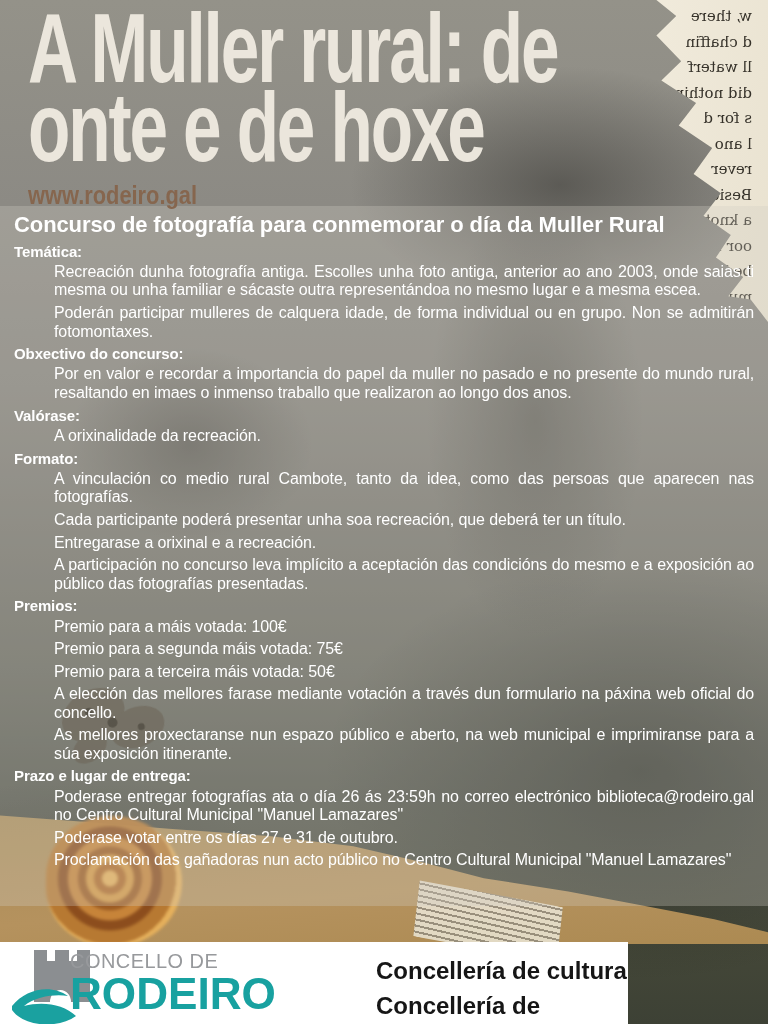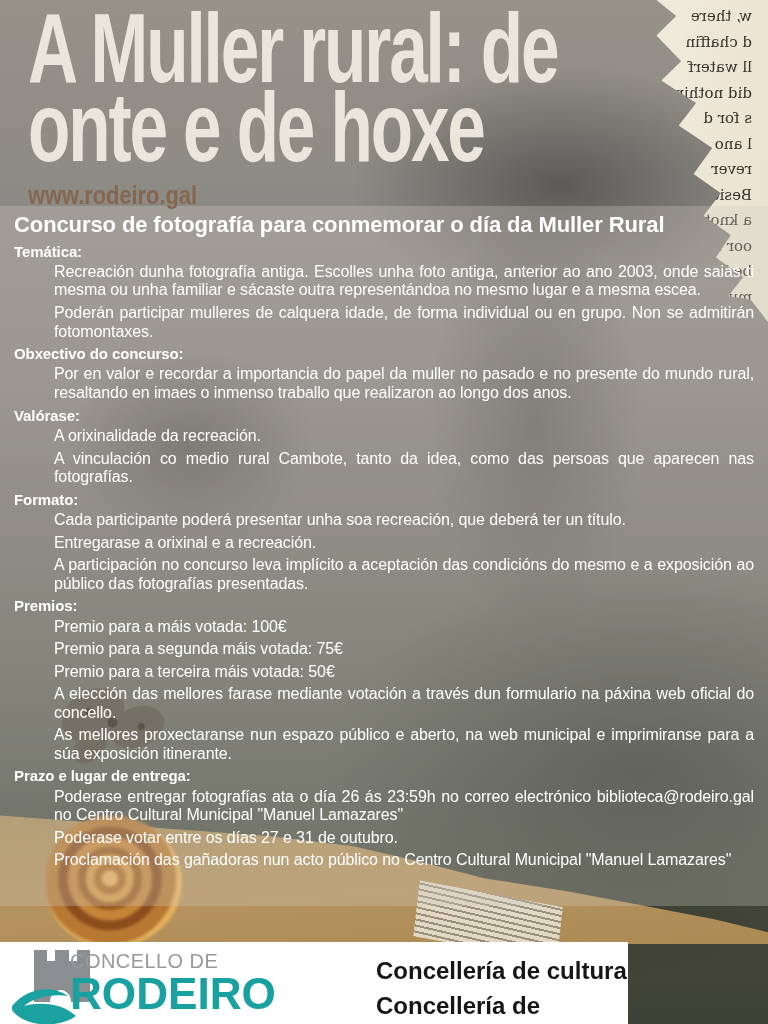--- a/index.html
+++ b/index.html
@@ -118,22 +118,22 @@
 
   <main class="content">
       <div class="sec title-bold">Concurso de fotografía para conmemorar o día da Muller Rural</div>
       <div class="sec heading">Temática:</div>
       <div class="sec para">Recreación dunha fotografía antiga. Escolles unha foto antiga, anterior ao ano 2003, onde saias ti mesma ou unha familiar e sácaste outra representándoa no mesmo lugar e a mesma escea.</div>
       <div class="sec para">Poderán participar mulleres de calquera idade, de forma individual ou en grupo. Non se admitirán fotomontaxes.</div>
       <div class="sec heading">Obxectivo do concurso:</div>
       <div class="sec para">Por en valor e recordar a importancia do papel da muller no pasado e no presente do mundo rural, resaltando en imaes o inmenso traballo que realizaron ao longo dos anos.</div>
       <div class="sec heading">Valórase:</div>
       <div class="sec para">A orixinalidade da recreación.</div>
+      <div class="sec heading">Formato:</div>
       <div class="sec para">A vinculación co medio rural Cambote, tanto da idea, como das persoas que aparecen nas fotografías.</div>
-      <div class="sec heading">Formato:</div>
       <div class="sec para">Cada participante poderá presentar unha soa recreación, que deberá ter un título.</div>
       <div class="sec para">Entregarase a orixinal e a recreación.</div>
       <div class="sec para">A participación no concurso leva implícito a aceptación das condicións do mesmo e a exposición ao público das fotografías presentadas.</div>
       <div class="sec heading">Premios:</div>
       <div class="sec para">Premio para a máis votada: 100€</div>
       <div class="sec para">Premio para a segunda máis votada: 75€</div>
       <div class="sec para">Premio para a terceira máis votada: 50€</div>
       <div class="sec para">A elección das mellores farase mediante votación a través dun formulario na páxina web oficial do concello.</div>
       <div class="sec para">As mellores proxectaranse nun espazo público e aberto, na web municipal e imprimiranse para a súa exposición itinerante.</div>
       <div class="sec heading">Prazo e lugar de entrega:</div>

